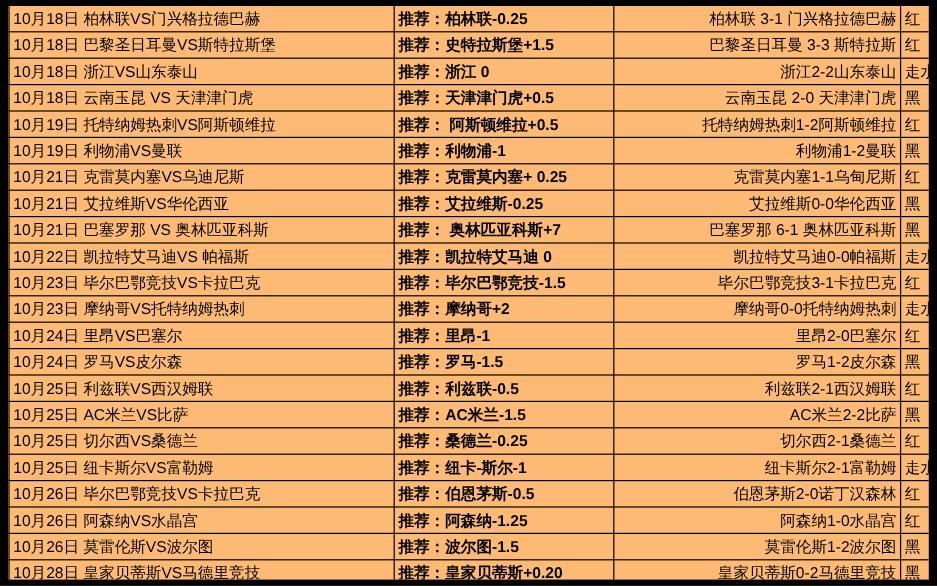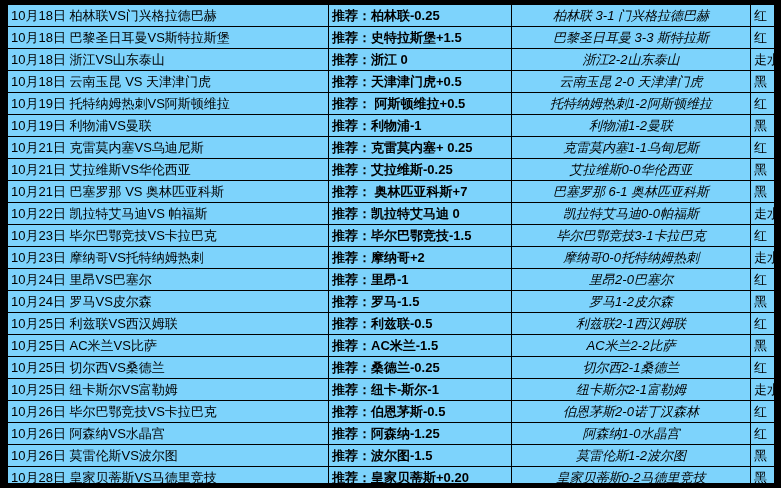--- a/index.html
+++ b/index.html
@@ -12,21 +12,21 @@
     height: 488px;
     overflow: hidden;
     font-family: "Liberation Sans", sans-serif;
   }
   .sheet {
     position: absolute;
     left: 7px;
     top: 5px;
     width: 767px;
     height: 478px;
-    background: #7dd3fc;
+    background: #fdba74;
     box-sizing: border-box;
     overflow: hidden;
   }
   table.bets {
     border-collapse: collapse;
     width: 100%;
     table-layout: fixed;
     font-size: 13px;
     color: #000000;
   }
@@ -44,22 +44,21 @@
     border-left: none;
     text-align: left;
   }
   td.col-tip {
     width: 176px;
     text-align: left;
     font-weight: bold;
   }
   td.col-result {
     width: 232px;
-    text-align: center;
-    font-style: italic;
+    text-align: right;
   }
   td.col-status {
     width: 45px;
     border-right: none;
     text-align: left;
     padding-left: 4px;
   }
   tr.row:first-child td {
     border-top: none;
   }

